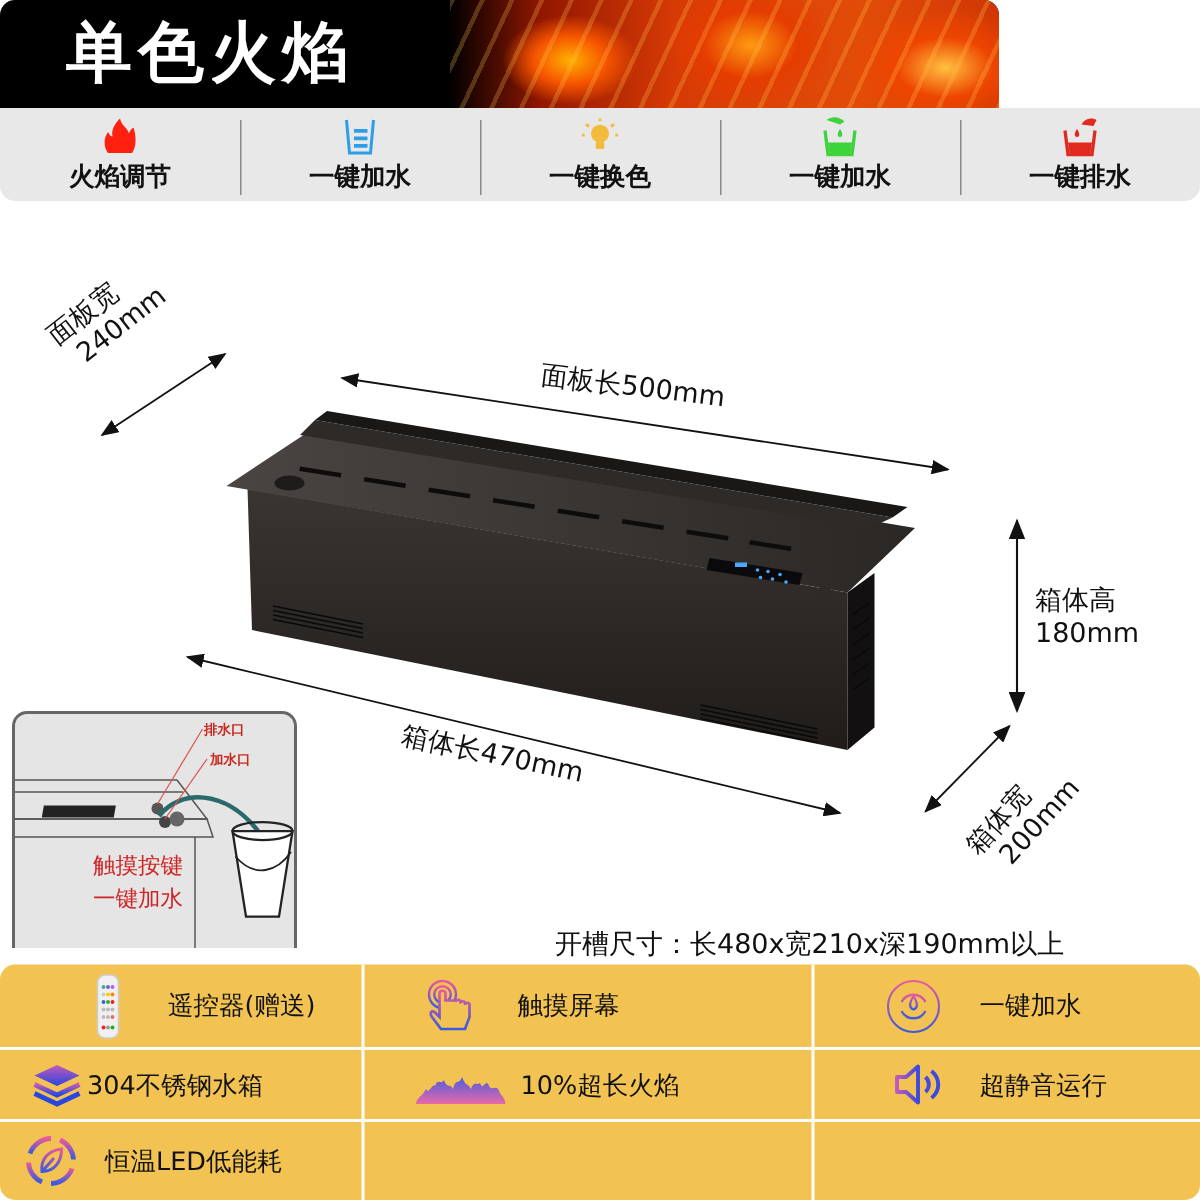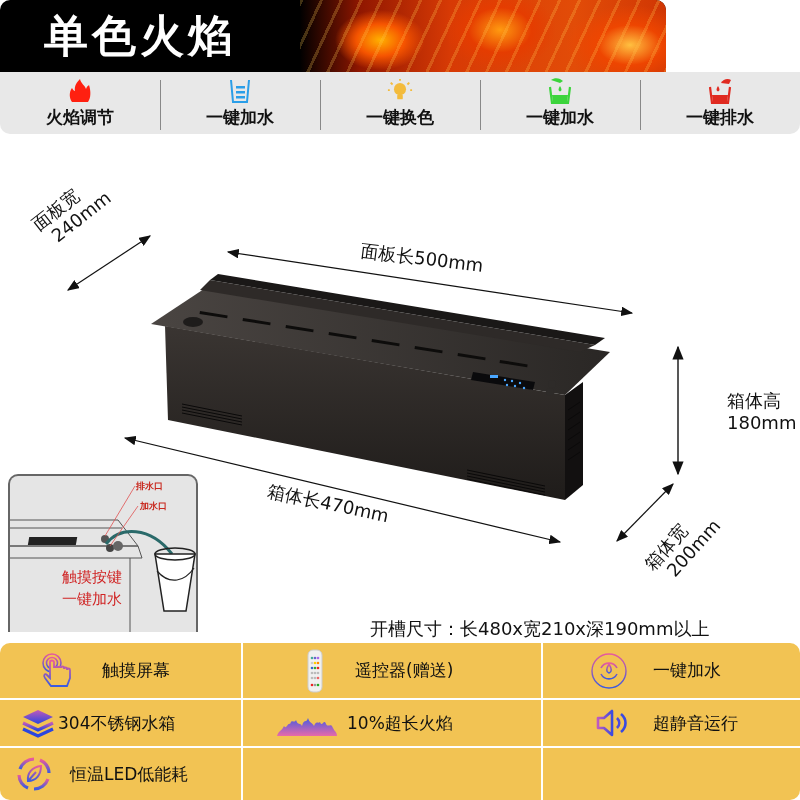--- a/index.html
+++ b/index.html
@@ -181,21 +181,21 @@
       <path d="M568 410 L580 402 M568 420 L580 412 M568 430 L580 422 M568 440 L580 432 M568 450 L580 442 M568 460 L580 452"></path>
     </g>
   </g>
 </svg>
 
 <div class="dim-text" style="left:28px; top:218px; transform: rotate(-38deg); transform-origin: left top; line-height:21px;">
   <div>面板宽</div>
   <div style="padding-left:8px">240mm</div>
 </div>
 <div class="dim-text" style="left:362px; top:240px; transform: rotate(7deg); transform-origin: left top;">面板长500mm</div>
-<div class="dim-text" style="left:690px; top:390px; line-height:22px;margin-left:37px;">
+<div class="dim-text" style="left:690px; top:390px; line-height:22px;">
   <div>箱体高</div>
   <div>180mm</div>
 </div>
 <div class="dim-text" style="left:270px; top:480px; transform: rotate(12deg); transform-origin: left top;">箱体长470mm</div>
 <div class="dim-text" style="left:640px; top:560px; transform: rotate(-48deg); transform-origin: left top; line-height:21px;">
   <div>箱体宽</div>
   <div style="padding-left:10px">200mm</div>
 </div>
 
 <div class="inset">
@@ -220,36 +220,20 @@
   <div class="inset-main">
     <div>触摸按键</div>
     <div>一键加水</div>
   </div>
 </div>
 
 <div class="slot-text">开槽尺寸：长480x宽210x深190mm以上</div>
 
 <div class="grid">
   <div class="cell">
-    <span class="ic" style="margin-left:38px">
-      <svg width="34" height="38" viewBox="0 0 34 38">
-          <defs>
-            <linearGradient id="g1" x1="0" y1="0" x2="0" y2="1">
-              <stop offset="0" stop-color="#e85a9c"></stop>
-              <stop offset="1" stop-color="#3a5ae0"></stop>
-            </linearGradient>
-          </defs>
-        <circle cx="11" cy="11" r="9" fill="none" stroke="url(#g1)" stroke-width="1.6"></circle>
-          <circle cx="11" cy="11" r="5.5" fill="none" stroke="url(#g1)" stroke-width="1.6"></circle>
-        <path d="M9 10 L9 26 L6 23 C4 21 2 23 4 26 L10 34 L26 34 L29 26 L29 18 C29 16 26 16 26 18 L26 17 C26 15 23 15 23 17 L23 16 C23 14 20 14 20 16 L20 15 L13 15 L13 10 C13 8 9 8 9 10 Z" fill="#f2c353" stroke="url(#g1)" stroke-width="1.8"></path>
-        </svg>
-    </span>
-    <span style="margin-left:24px">触摸屏幕</span>
-  </div>
-  <div class="cell">
     <span class="ic" style="margin-left:52px">
       <svg width="16" height="44" viewBox="0 0 16 44">
           <rect x="1" y="1" width="14" height="42" rx="5" fill="#f0f0f0" stroke="#ccc"></rect>
         <circle cx="5" cy="9" r="1.3" fill="#4a9"></circle>
           <circle cx="8" cy="9" r="1.3" fill="#66c"></circle>
           <circle cx="11" cy="9" r="1.3" fill="#a6e"></circle>
         <circle cx="5" cy="14" r="1.3" fill="#ccc"></circle>
           <circle cx="8" cy="14" r="1.3" fill="#fc0"></circle>
           <circle cx="11" cy="14" r="1.3" fill="#f80"></circle>
         <circle cx="5" cy="19" r="1.3" fill="#36c"></circle>
@@ -262,20 +246,36 @@
           <circle cx="8" cy="29" r="1.3" fill="#bbb"></circle>
           <circle cx="11" cy="29" r="1.3" fill="#e66"></circle>
         <circle cx="5" cy="36" r="1.3" fill="#e22"></circle>
           <circle cx="8" cy="36" r="1.3" fill="#999"></circle>
           <circle cx="11" cy="36" r="1.3" fill="#2a2"></circle>
         </svg>
     </span>
     <span style="margin-left:20px">遥控器(赠送)</span>
   </div>
   <div class="cell">
+    <span class="ic" style="margin-left:38px">
+      <svg width="34" height="38" viewBox="0 0 34 38">
+          <defs>
+            <linearGradient id="g1" x1="0" y1="0" x2="0" y2="1">
+              <stop offset="0" stop-color="#e85a9c"></stop>
+              <stop offset="1" stop-color="#3a5ae0"></stop>
+            </linearGradient>
+          </defs>
+        <circle cx="11" cy="11" r="9" fill="none" stroke="url(#g1)" stroke-width="1.6"></circle>
+          <circle cx="11" cy="11" r="5.5" fill="none" stroke="url(#g1)" stroke-width="1.6"></circle>
+        <path d="M9 10 L9 26 L6 23 C4 21 2 23 4 26 L10 34 L26 34 L29 26 L29 18 C29 16 26 16 26 18 L26 17 C26 15 23 15 23 17 L23 16 C23 14 20 14 20 16 L20 15 L13 15 L13 10 C13 8 9 8 9 10 Z" fill="#f2c353" stroke="url(#g1)" stroke-width="1.8"></path>
+        </svg>
+    </span>
+    <span style="margin-left:24px">触摸屏幕</span>
+  </div>
+  <div class="cell">
     <span class="ic" style="margin-left:46px">
       <svg width="38" height="38" viewBox="0 0 38 38">
           <defs>
             <linearGradient id="g2" x1="0" y1="0" x2="0" y2="1">
               <stop offset="0" stop-color="#e85a9c"></stop>
               <stop offset="1" stop-color="#3a5ae0"></stop>
             </linearGradient>
           </defs>
         <circle cx="19" cy="19" r="17" fill="none" stroke="url(#g2)" stroke-width="1.4"></circle>
         <path d="M11 22 A9 9 0 0 0 27 22 M27 16 A9 9 0 0 0 11 16" fill="none" stroke="url(#g2)" stroke-width="1.6"></path>

